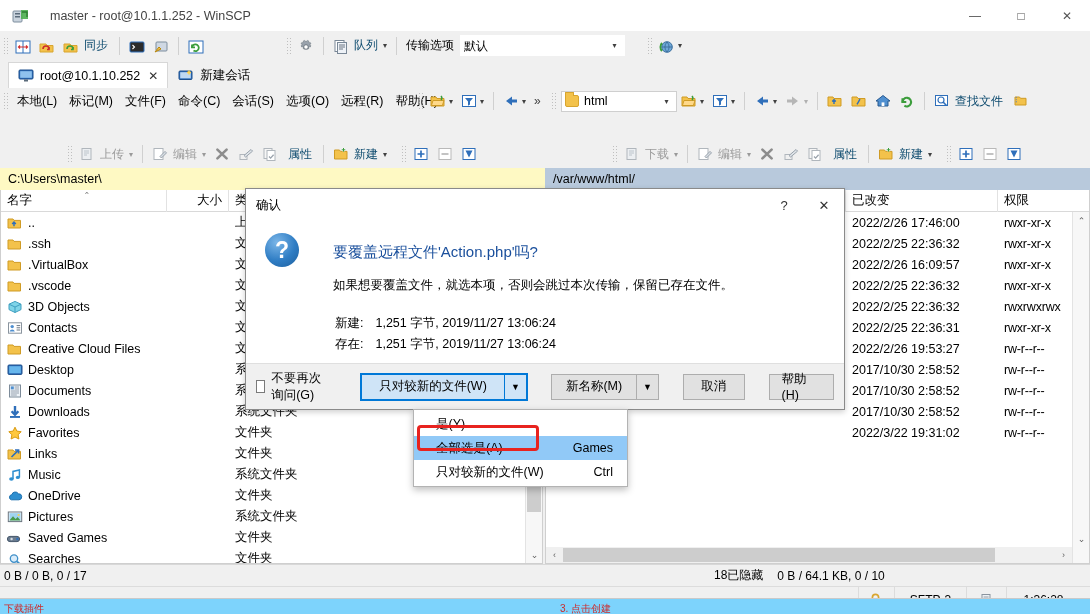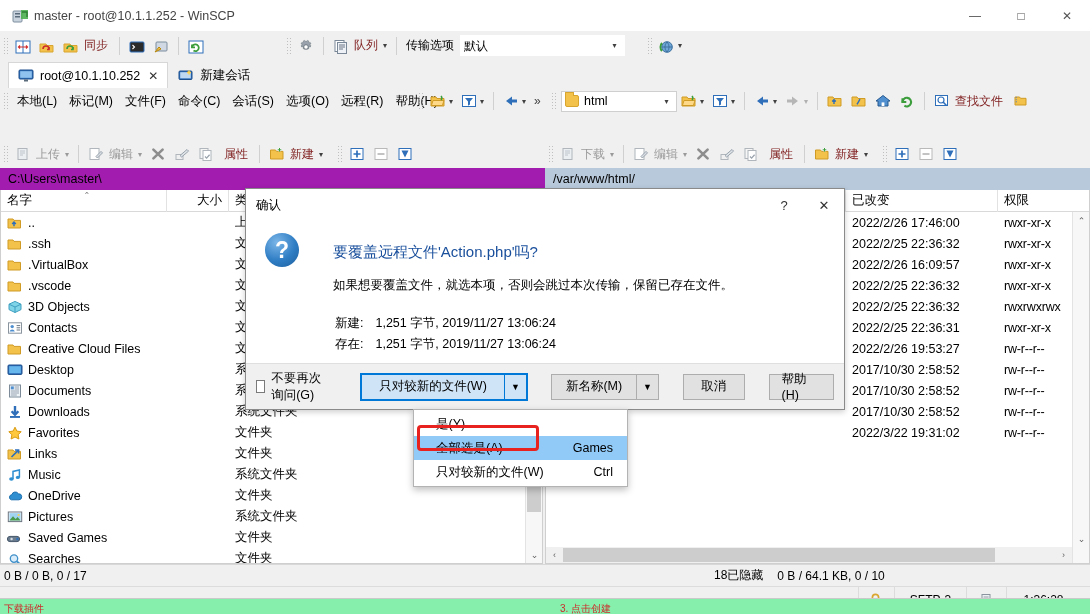--- a/index.html
+++ b/index.html
@@ -12,36 +12,36 @@
     -webkit-font-smoothing: antialiased;
   }
   .app { position:relative; width:1090px; height:614px; background:#f0f0f0; }
 
   
   .titlebar{
     position:absolute; left:0; top:0; width:1090px; height:31px;
     background:#ffffff; display:flex; align-items:center;
   }
   .titlebar .tb-icon{ margin-left:12px; width:18px; height:18px; position:relative; }
-  .titlebar .tb-title{ margin-left:4px; color:#444; font-size:12.5px; }
+  .titlebar .tb-title{ margin-left:20px; color:#444; font-size:12.5px; }
   .winbtns{ position:absolute; right:0; top:0; height:31px; display:flex; }
   .winbtn{ width:46px; height:31px; display:flex; align-items:center; justify-content:center;
            color:#555; font-size:12px; }
 
   
   .toolbar1{
     position:absolute; left:0; top:31px; width:1090px; height:29px;
     background:#f0f0f0; display:flex; align-items:center;
   }
   .grip{ width:5px; height:18px; margin:0 3px;
      background-image: radial-gradient(#b9b9b9 40%, transparent 41%);
      background-size:3px 3px; opacity:.9;}
   .tbtn{ height:24px; min-width:24px; display:flex; align-items:center; gap:3px;
          padding:0 3px; border:1px solid transparent; border-radius:2px; }
-  .tlabel{ font-size:12px; color:#7f1d1d; padding:0 2px; }
+  .tlabel{ font-size:12px; color:#0c4a6e; padding:0 2px; }
   .sep{ width:1px; height:18px; background:#d0d0d0; margin:0 5px; }
   .caret{ font-size:8px; color:#404040; }
   .ttext{ font-size:12px; color:#000; white-space:nowrap; }
   .combo{
     height:21px; background:#fff; border:1px solid #ffffff; display:flex;
     align-items:center; justify-content:flex-end; width:165px; padding-right:2px;
   }
   .combo .arrow{ width:15px; text-align:center; font-size:8px; color:#404040; }
 
   
@@ -67,29 +67,29 @@
   .mb-right{ position:absolute; left:415px; top:88px; height:26px; display:flex; align-items:center; }
   .rt-right{ position:absolute; left:548px; top:88px; height:26px; display:flex; align-items:center; }
 
   
   .row2{
     position:absolute; top:114px; height:26px; display:flex; align-items:center;
   }
   .row2.left{ left:0; width:545px; background:#f0f0f0; justify-content:flex-end; padding-right:14px;}
   .row2.right{ left:545px; width:545px; background:#f0f0f0; }
 
-  .row3{ position:absolute; top:140px; height:28px; display:flex; align-items:center; background:#f0f0f0;}
+  .row3{ position:absolute; top:140px; height:28px; display:flex; align-items:center; background:#f0f0f0;justify-content:center;}
   .row3.left{ left:0; width:545px; }
   .row3.right{ left:545px; width:545px; }
   .tbtn.disabled .tlabel{ color:#9a9a9a; }
 
   
   .pathbar{
     position:absolute; top:168px; height:22px;
-    background:#a21caf; display:flex; align-items:center;
+    background:#fef9c3; display:flex; align-items:center;
     font-size:12.5px; color:#000; padding-left:8px;
   }
   .pathbar.left{ left:0; width:545px; }
   .pathbar.right{ left:545px; width:545px; background:#b8c9dc; }
 
   
   .panel{ position:absolute; top:190px; height:374px; background:#fff; overflow:hidden; }
   .panel.left{ left:0; width:543px; border:1px solid #cfcfcf; border-top:none;}
   .panel.right{ left:545px; width:545px; border:1px solid #cfcfcf; border-top:none;}
   .colhead{ display:flex; height:22px; background:#fff; border-bottom:1px solid #d9d9d9;
@@ -129,21 +129,21 @@
   .sb-right{ position:absolute; left:545px; top:0; width:545px; height:22px;
              border-top:1px solid #d8d8d8; display:flex; align-items:center; gap:14px; padding-left:4px;}
   .appstatus{ position:absolute; left:0; top:586px; width:1090px; height:26px;
               background:#f0f0f0; border-top:1px solid #dcdcdc; display:flex;
               align-items:center; justify-content:flex-end; font-size:12px;}
   .st-cell{ height:25px; display:flex; align-items:center; justify-content:center;
             padding:0 10px; border-left:1px solid #dcdcdc; }
 
   
   .bleed{ position:absolute; left:0; top:598px; width:1090px; height:16px;
-          background:#86efac; overflow:hidden; }
+          background:#7dd3fc; overflow:hidden; }
   .bleed .bl-border{ position:absolute; left:0; top:0; width:1090px; height:1px; background:#c9c9c9;}
   .bleed .redtext{ position:absolute; font-size:10px; color:#cc2b2b; white-space:nowrap;}
 
   
   .dlg{
     position:absolute; left:245px; top:188px; width:600px; height:222px;
     background:#fff; border:1px solid #8a8a8a; box-shadow:0 2px 6px rgba(0,0,0,.2);
     z-index:40;
   }
   .dlg-title{ height:32px; display:flex; align-items:center; font-size:12.5px; padding-left:10px; }

